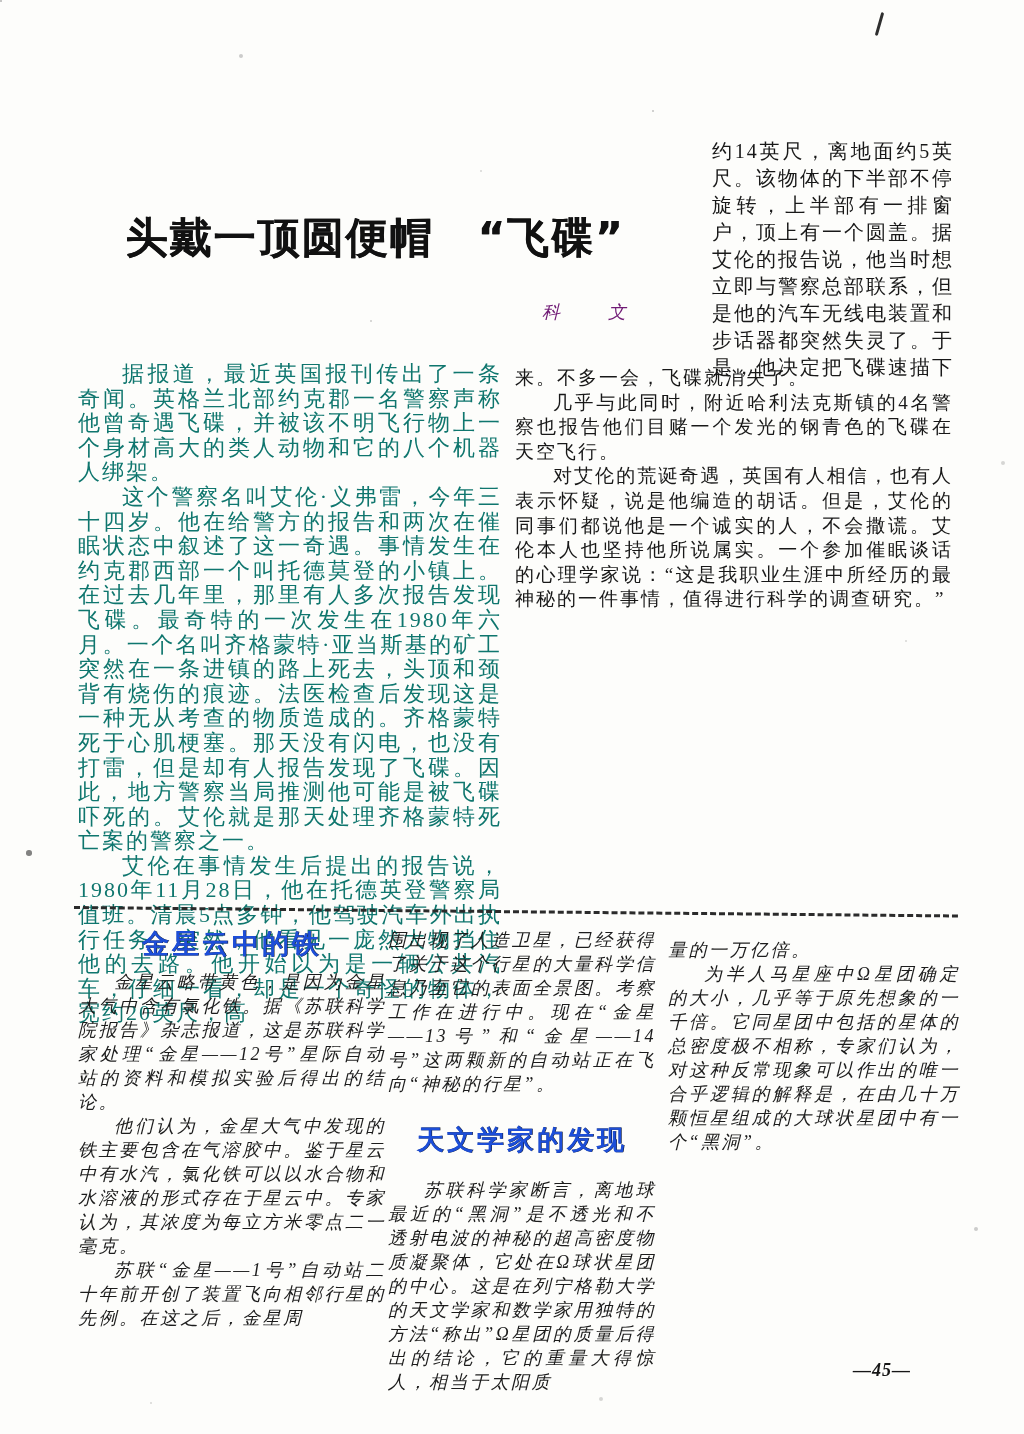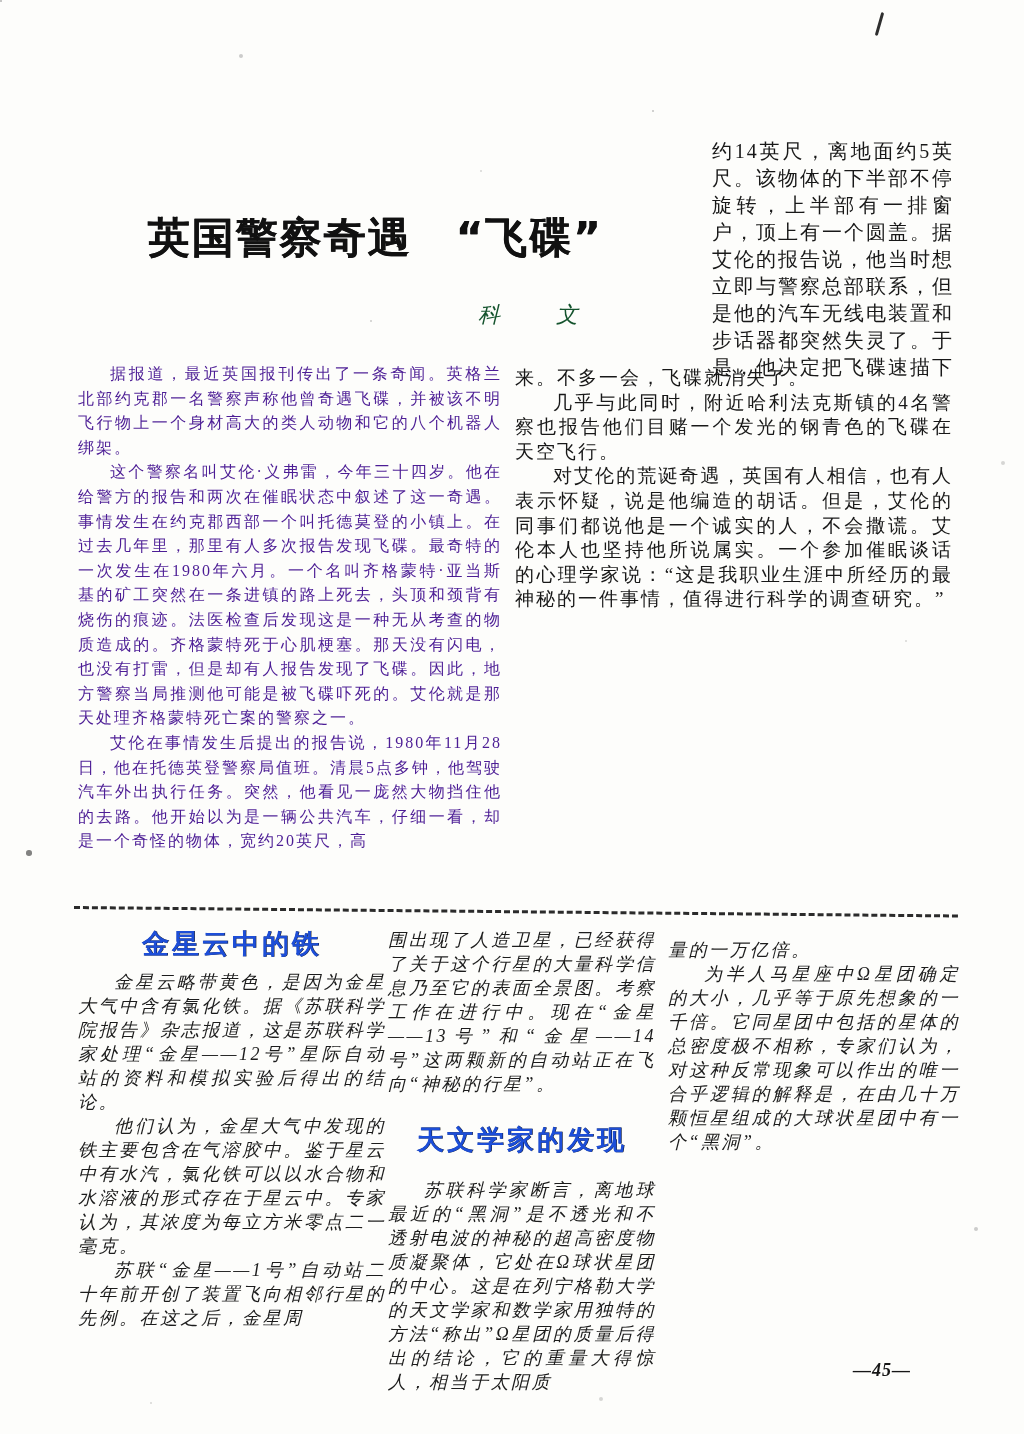--- a/index.html
+++ b/index.html
@@ -17,36 +17,36 @@
     position:absolute;left:90px;top:210px;width:570px;
     text-align:center;
     font-family:"DejaVu Sans", sans-serif;
     font-size:42px;font-weight:900;letter-spacing:2px;
     color:#111;
     text-shadow:0.6px 0 0 #111;
     white-space:nowrap;
   }
   .ufo-byline{
     position:absolute;left:430px;top:300px;width:200px;
-    text-align:center;
-    font-size:22px;font-style:italic;letter-spacing:4px;
-    color:#14532d;
+    text-align:right;
+    font-size:18px;font-style:italic;letter-spacing:4px;
+    color:#701a75;
   }
   .col{ text-align:justify; }
   .col p{ margin:0; text-indent:2em; }
   .col p.cont{ text-indent:0; }
   .sidebar-col{
     position:absolute;left:712px;top:138px;width:242px;
     font-size:20px;line-height:27px;letter-spacing:2px;
     color:#181818;
   }
   .left-col{
     position:absolute;left:78px;top:362px;width:424px;
-    font-size:16px;line-height:24.6px;letter-spacing:2px;
-    color:#4c1d95;
+    font-size:22px;line-height:24.6px;letter-spacing:2px;
+    color:#0f766e;
   }
   .right-col{
     position:absolute;left:515px;top:366px;width:438px;
     font-size:19px;line-height:24.6px;letter-spacing:2px;
     color:#181818;
   }
   
   .divider{
     position:absolute;left:74px;top:906px;width:884px;height:0;
     border-top:3px dashed #2b2b2b;
@@ -108,21 +108,21 @@
   }
 </style>
 </head>
 <body>
 
 <div class="page">
 
   <div class="tick"></div>
   <div class="specks"></div>
 
-  <div class="ufo-title">英国警察奇遇　“飞碟”</div>
+  <div class="ufo-title">头戴一顶圆便帽　“飞碟”</div>
   <div class="ufo-byline">科　　文</div>
 
   <div class="sidebar-col col">
     <p class="cont">约14英尺，离地面约5英尺。该物体的下半部不停旋转，上半部有一排窗户，顶上有一个圆盖。据艾伦的报告说，他当时想立即与警察总部联系，但是他的汽车无线电装置和步话器都突然失灵了。于是，他决定把飞碟速描下</p>
   </div>
 
   <div class="left-col col">
     <p>据报道，最近英国报刊传出了一条奇闻。英格兰北部约克郡一名警察声称他曾奇遇飞碟，并被该不明飞行物上一个身材高大的类人动物和它的八个机器人绑架。</p>
     <p>这个警察名叫艾伦·义弗雷，今年三十四岁。他在给警方的报告和两次在催眠状态中叙述了这一奇遇。事情发生在约克郡西部一个叫托德莫登的小镇上。在过去几年里，那里有人多次报告发现飞碟。最奇特的一次发生在1980年六月。一个名叫齐格蒙特·亚当斯基的矿工突然在一条进镇的路上死去，头顶和颈背有烧伤的痕迹。法医检查后发现这是一种无从考查的物质造成的。齐格蒙特死于心肌梗塞。那天没有闪电，也没有打雷，但是却有人报告发现了飞碟。因此，地方警察当局推测他可能是被飞碟吓死的。艾伦就是那天处理齐格蒙特死亡案的警察之一。</p>
     <p>艾伦在事情发生后提出的报告说，1980年11月28日，他在托德英登警察局值班。清晨5点多钟，他驾驶汽车外出执行任务。突然，他看见一庞然大物挡住他的去路。他开始以为是一辆公共汽车，仔细一看，却是一个奇怪的物体，宽约20英尺，高</p>

